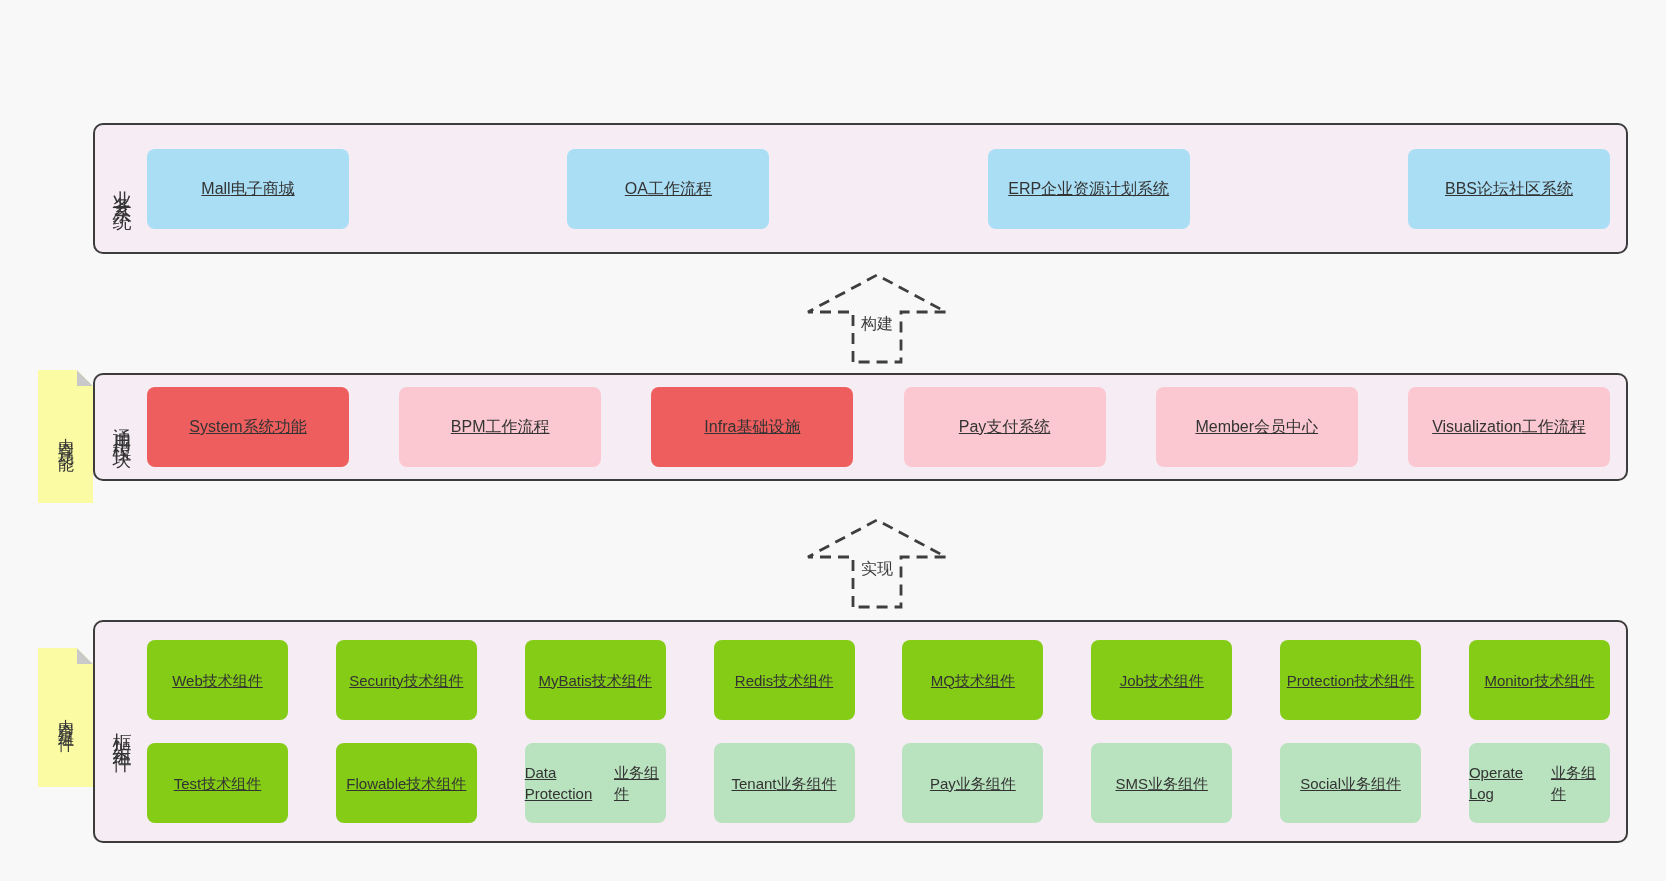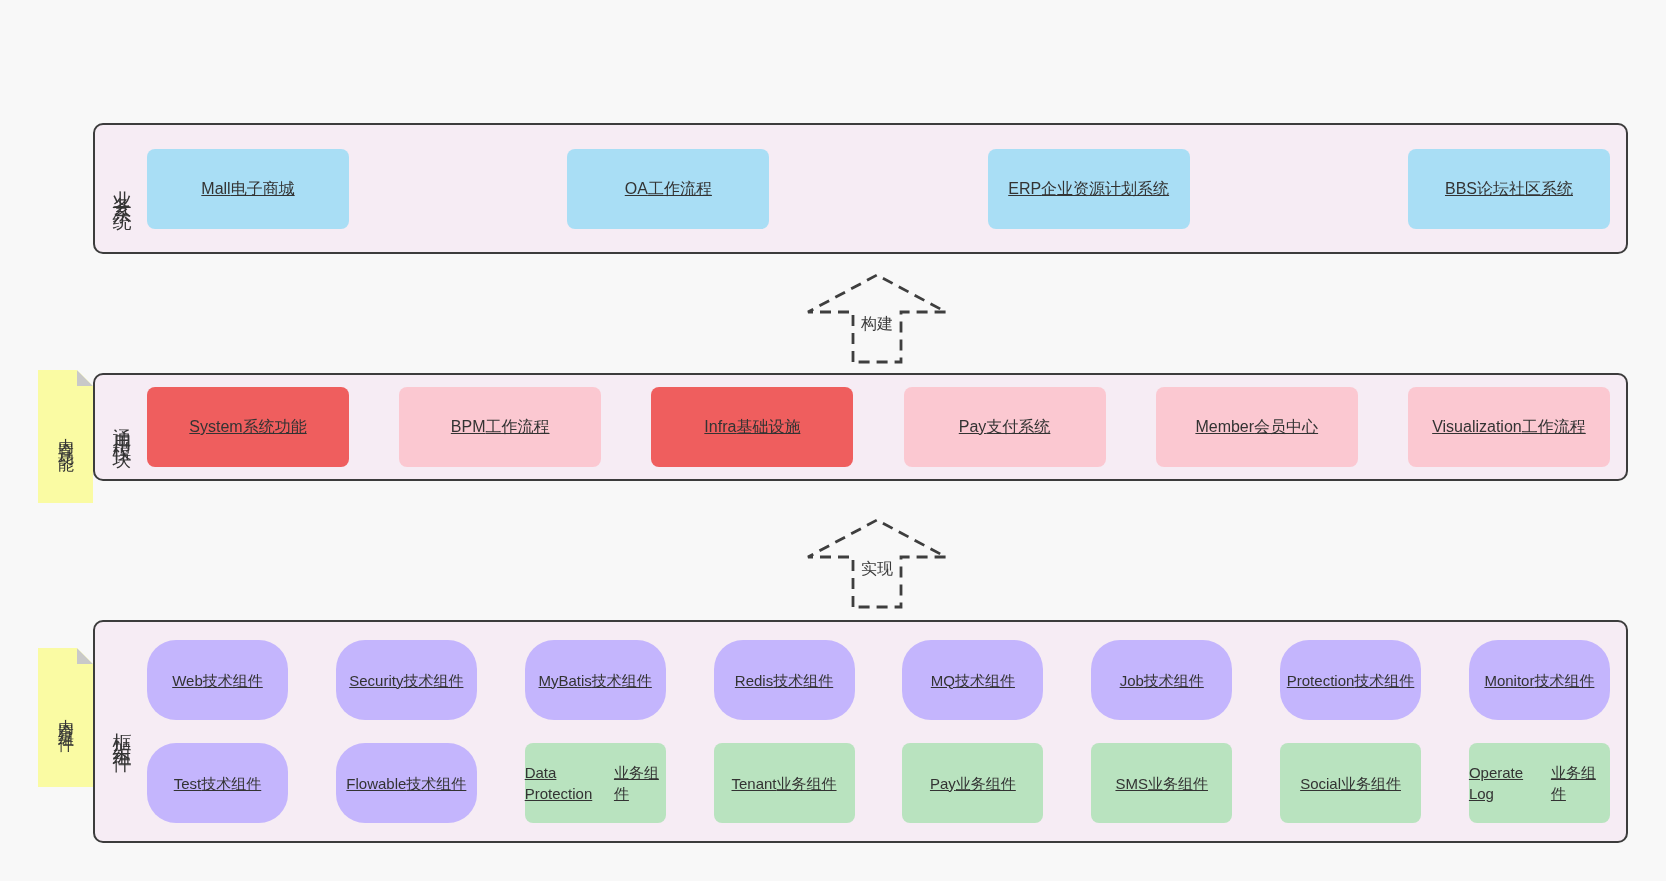--- a/index.html
+++ b/index.html
@@ -65,21 +65,21 @@
     justify-content: center;
     font-size: 16px;
     line-height: 26px;
     text-decoration: underline;
   }
   .cols6 .box { width: 202px; }
   .cols8 .box { width: 141px; font-size: 15px; line-height: 21px; }
   .box.blue       { background: #a9def5; }
   .box.red        { background: #ef5e5e; }
   .box.pink       { background: #fbc8d1; }
-  .box.green      { background: #c4b5fd; border-radius: 29px; }
+  .box.green      { background: #84cc16; }
   .box.lightgreen { background: #b9e3bf; }
 
   
   .note {
     position: absolute;
     left: 38px;
     width: 55px;
     background: #fafba3;
     clip-path: polygon(0 0, calc(100% - 16px) 0, 100% 16px, 100% 100%, 0 100%);
     display: flex;

